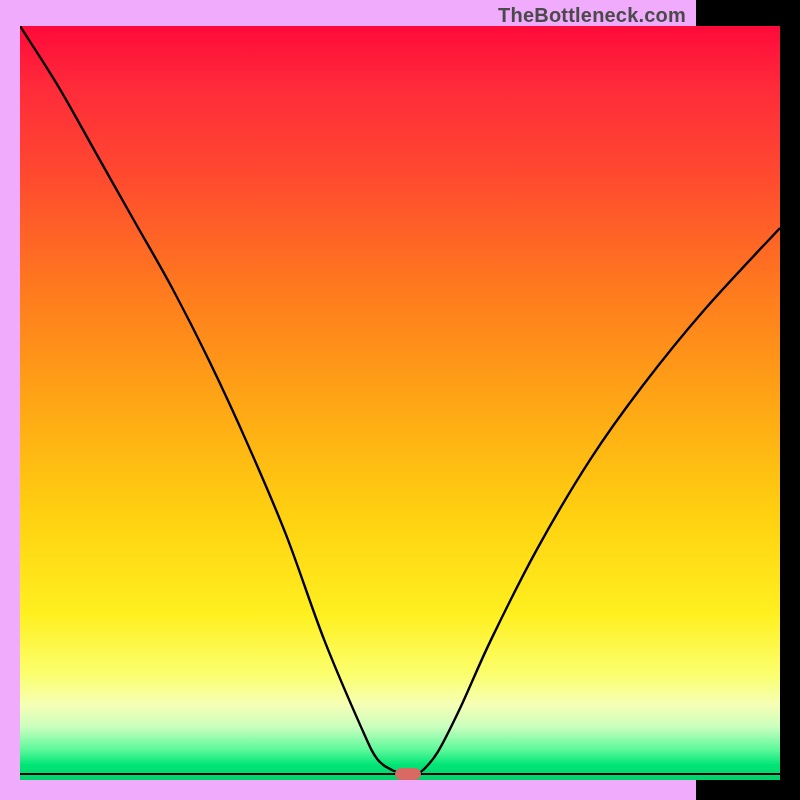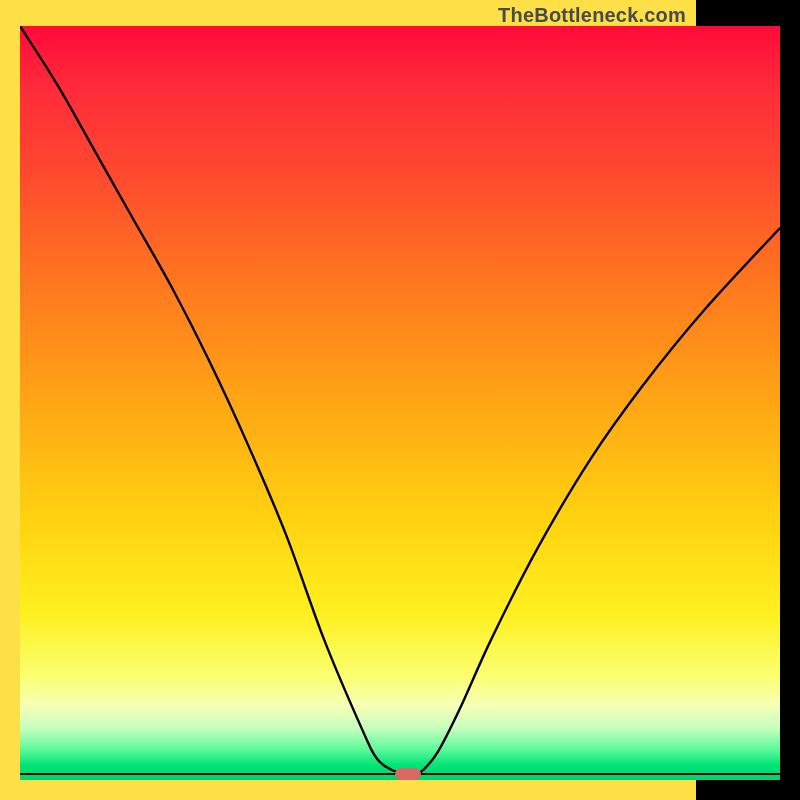--- a/index.html
+++ b/index.html
@@ -8,21 +8,21 @@
     width: 800px;
     height: 800px;
     background: #000;
     overflow: hidden;
     font-family: Arial, Helvetica, sans-serif;
   }
   .frame {
     position: relative;
     width: 696px;
     height: 800px;
-    background: #fde047;
+    background: #f0abfc;
   }
   .watermark {
     position: absolute;
     top: 4px;
     right: 10px;
     color: #4a4a4a;
     font-size: 20px;
     font-weight: 600;
     letter-spacing: 0.2px;
     z-index: 5;

